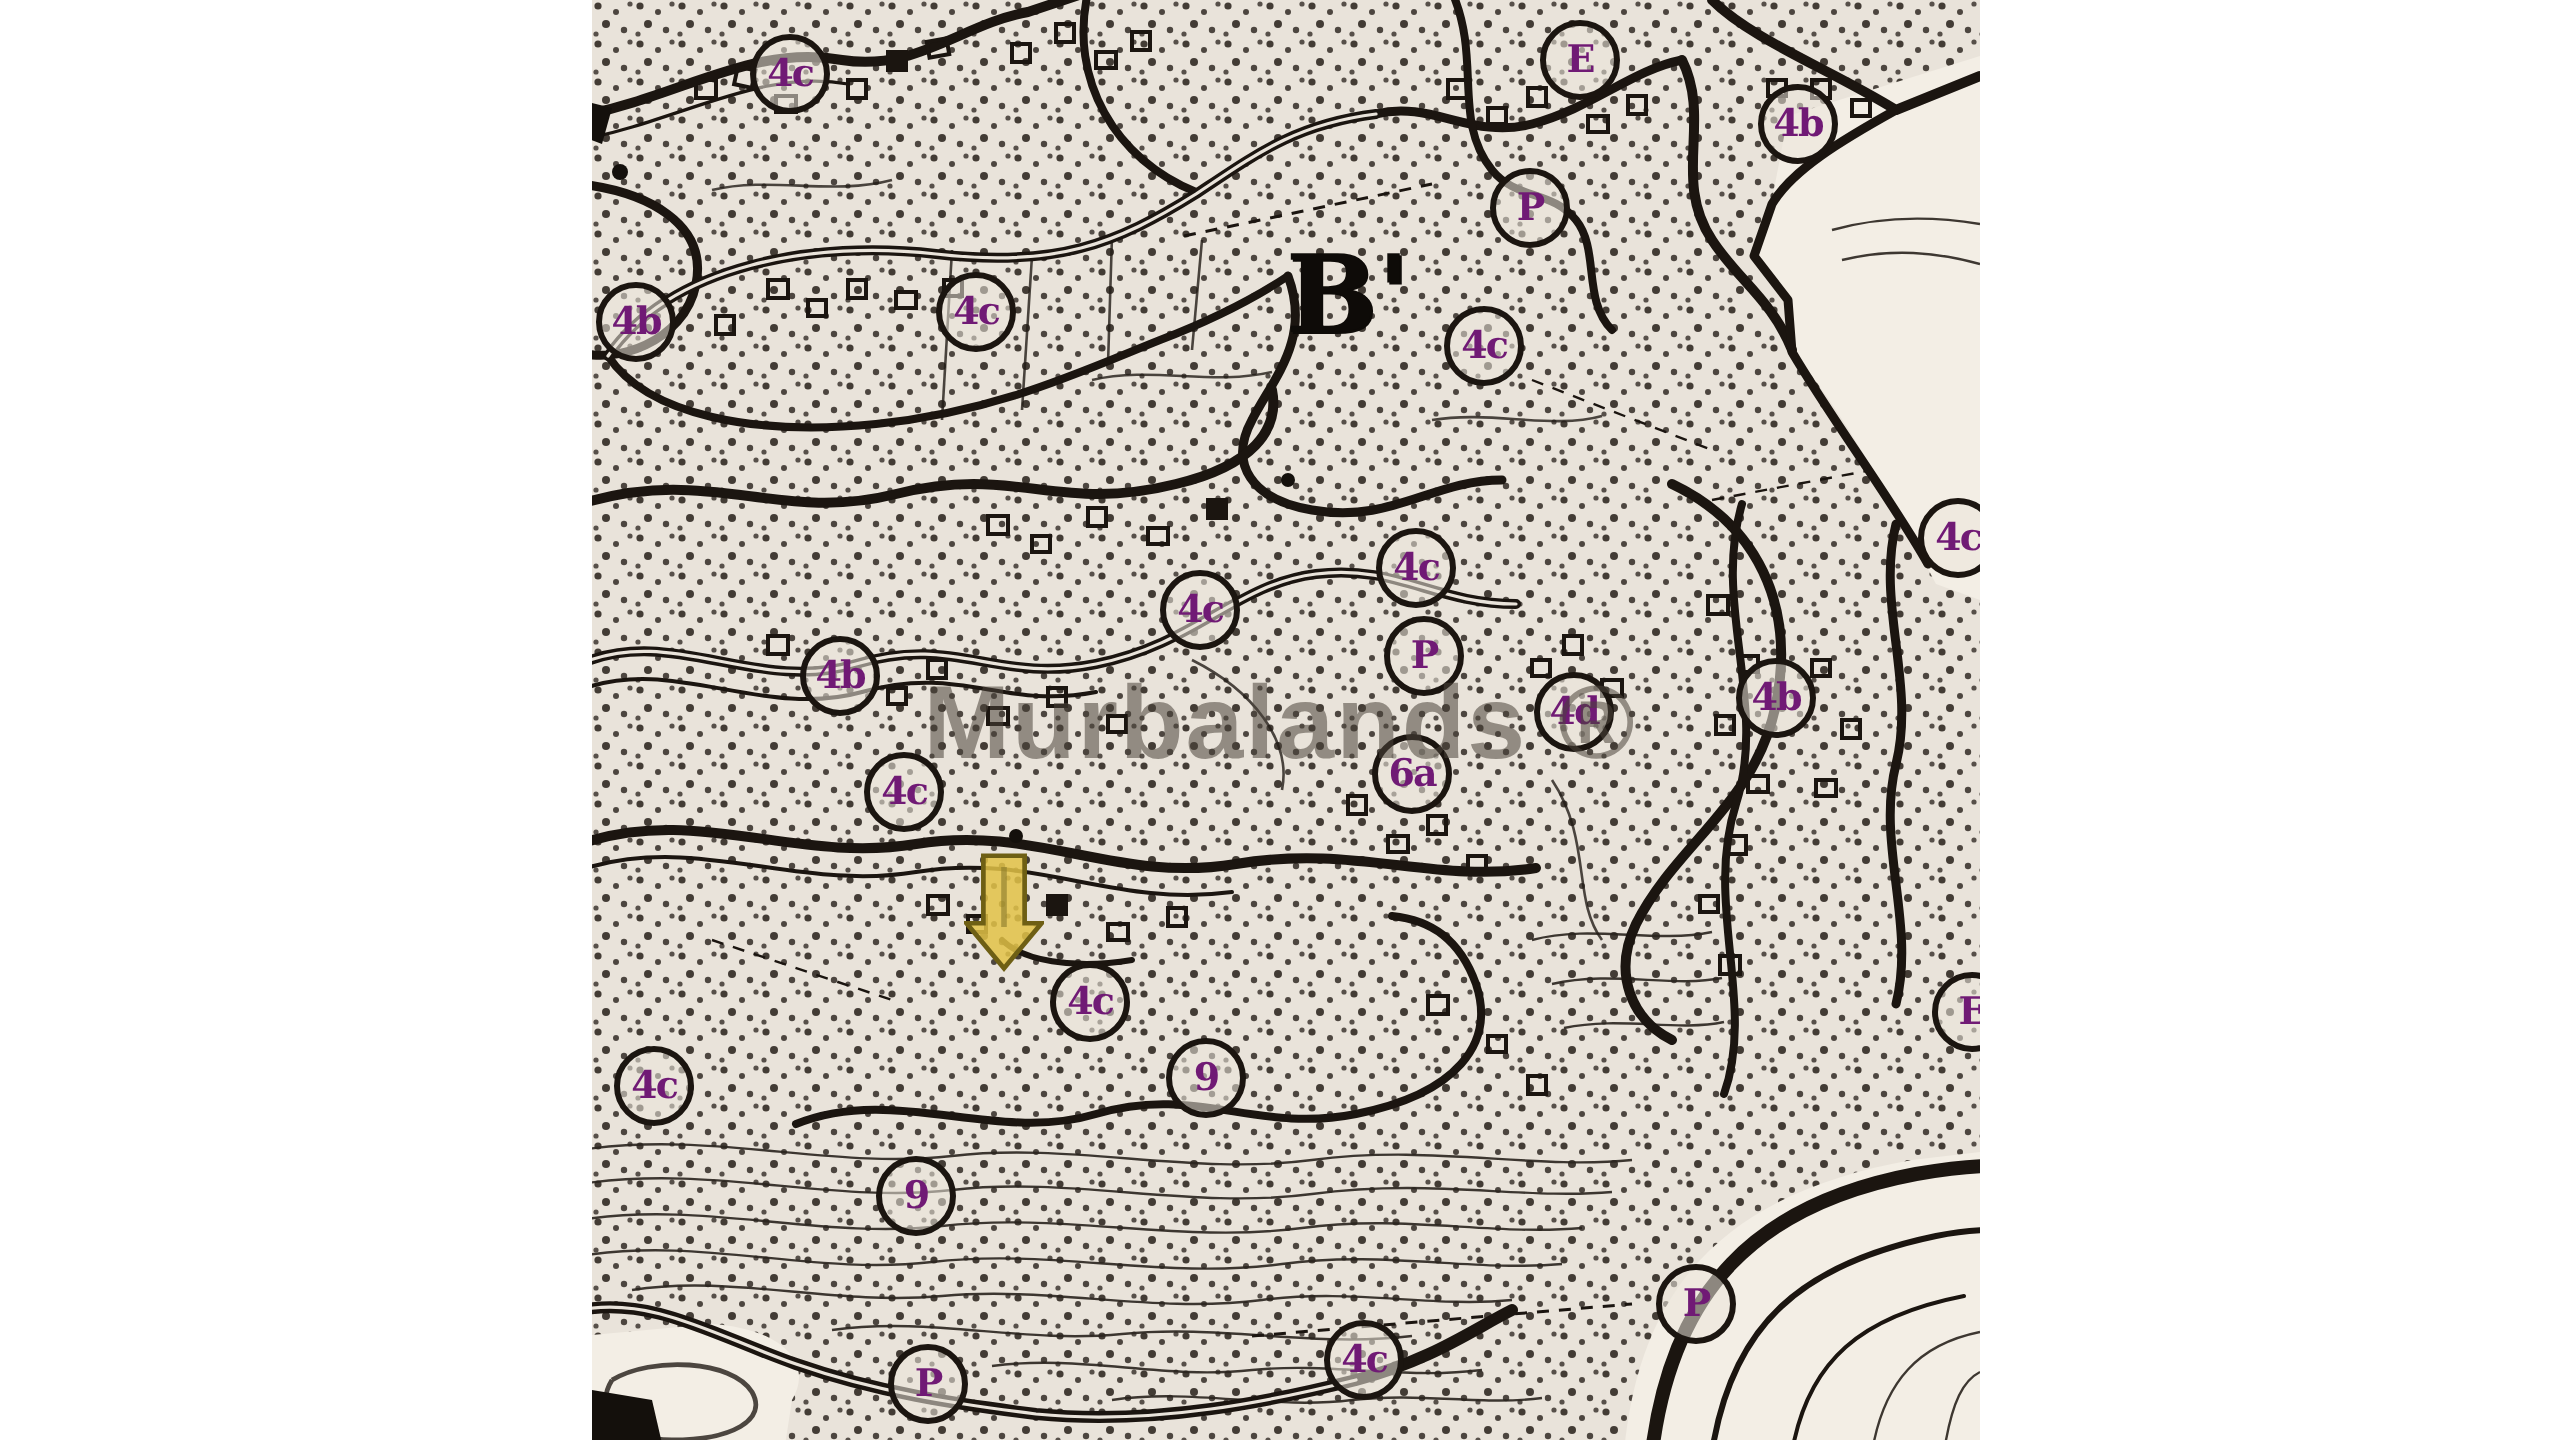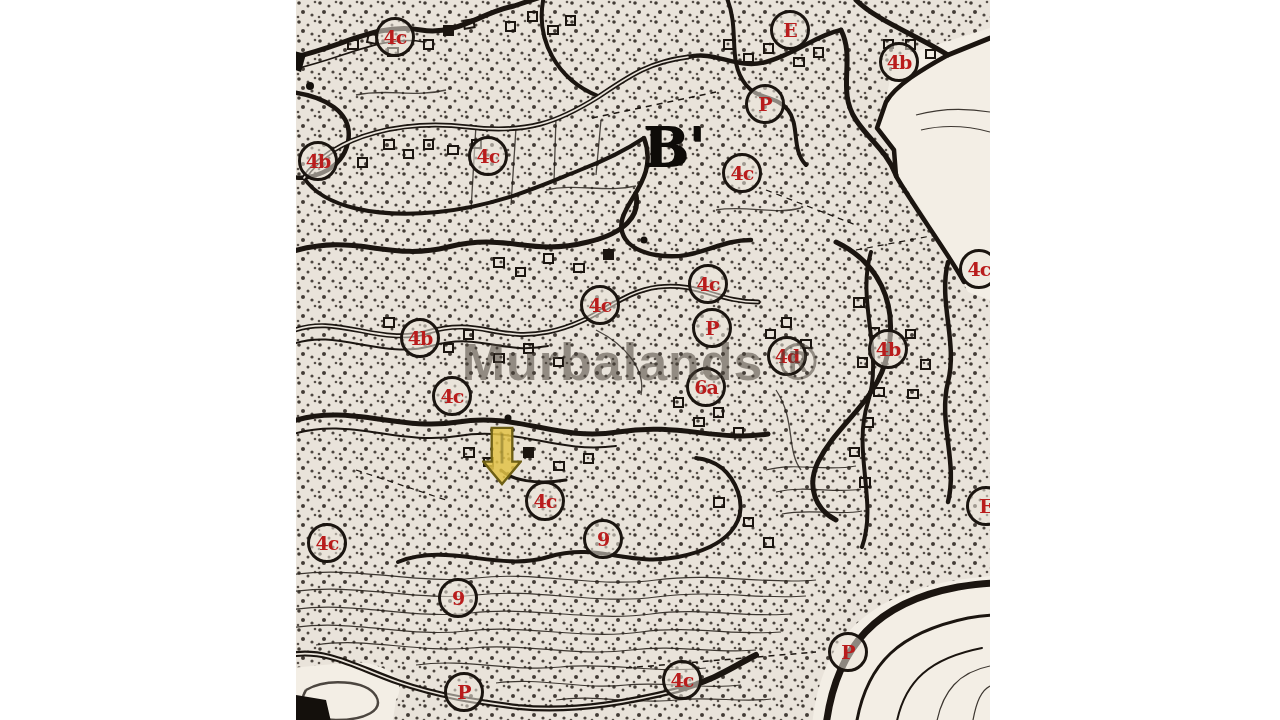--- a/index.html
+++ b/index.html
@@ -14,21 +14,21 @@
     background:#e9e3da;
   }
   .map svg.art{position:absolute;left:0;top:0;}
   .zone-label{
     position:absolute;transform:translate(-50%,-50%);
     width:34px;height:34px;border-radius:50%;
     border:3px solid #1b1510;
     background:rgba(235,229,219,0.55);
     display:flex;align-items:center;justify-content:center;
     font-family:"DejaVu Serif","Liberation Serif",serif;
-    font-weight:bold;font-size:19px;line-height:1;color:#b91c1c;
+    font-weight:bold;font-size:19px;line-height:1;color:#701a75;
     letter-spacing:-1px;z-index:30;
   }
   .section-label{
     position:absolute;transform:translate(-50%,-50%);
     font-family:"DejaVu Serif","Liberation Serif",serif;
     font-weight:bold;font-size:54px;color:#0e0b08;z-index:25;
     text-shadow:1px 1px 0 #0e0b08;
   }
   .watermark{
     position:absolute;transform:translate(-50%,-50%);

